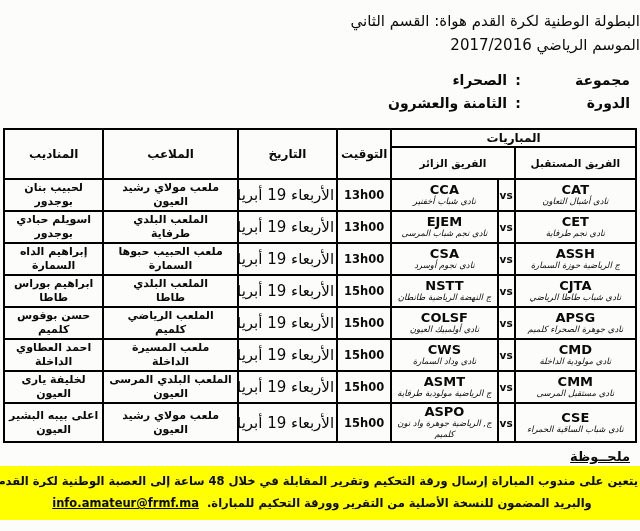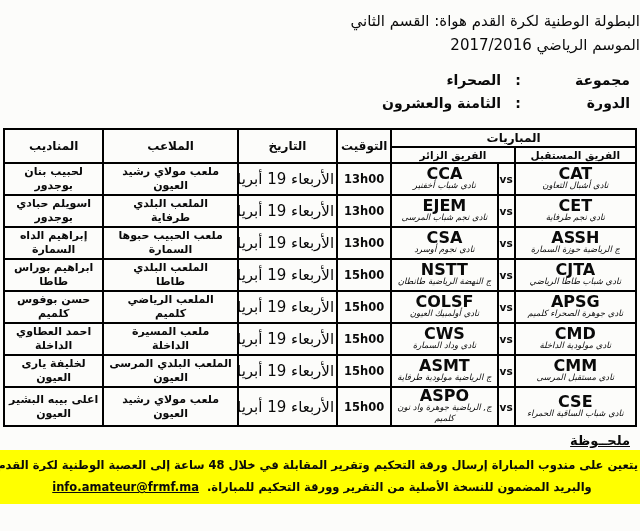--- a/index.html
+++ b/index.html
@@ -15,42 +15,42 @@
   
   .title-block { text-align:right; padding-top:9px; }
   .title-line1 { font-size:15px; line-height:24px; }
   .title-line2 { font-size:15px; line-height:24px;padding-left:48px; }
 
   
   .info-block { margin-top:15px; padding-left:20px; }
   .info-row { display:flex; direction:rtl; align-items:baseline; padding-right:10px; height:23px; }
   .info-label { font-weight:bold; font-size:14px; width:105px; }
   .info-colon { font-weight:bold; font-size:14px; width:14px; text-align:center; }
-  .info-value { font-weight:bold; font-size:14px; margin-right:10px; }
+  .info-value { font-weight:bold; font-size:14px; margin-right:4px; }
 
   
   table.matches {
     border-collapse:collapse;
     direction:rtl;
     margin:10px 3px 0 3px;
     width:634px;
     table-layout:fixed;
   }
   .matches th, .matches td {
     border:2px solid #000;
     text-align:center;
     vertical-align:middle;
     padding:1px 2px;
     overflow:hidden;
   }
   .matches thead th { font-weight:bold; }
   th.h-main { font-size:12px; height:17px; }
-  th.h-sub  { font-size:10.5px; height:16px; }
+  th.h-sub  { font-size:10.5px; height:32px; }
   td.cell { height:31px; }
-  .abbr { font-weight:bold; font-size:16px; line-height:13px; }
+  .abbr { font-weight:bold; font-size:13px; line-height:13px; }
   .teamname { font-size:8.5px; line-height:11px;font-style:italic; }
   td.vs { font-weight:bold; font-size:10.5px; padding:0; }
   td.time { font-weight:bold; font-size:11.5px; }
   td.date { font-size:15px; white-space:nowrap; }
   td.stadium .line1, td.delegate .line1 { font-weight:bold; font-size:11px; line-height:14px; }
   td.stadium .line2, td.delegate .line2 { font-weight:bold; font-size:11px; line-height:14px; }
 
   
   .note-heading {
     margin:6px 10px 2px 0;

